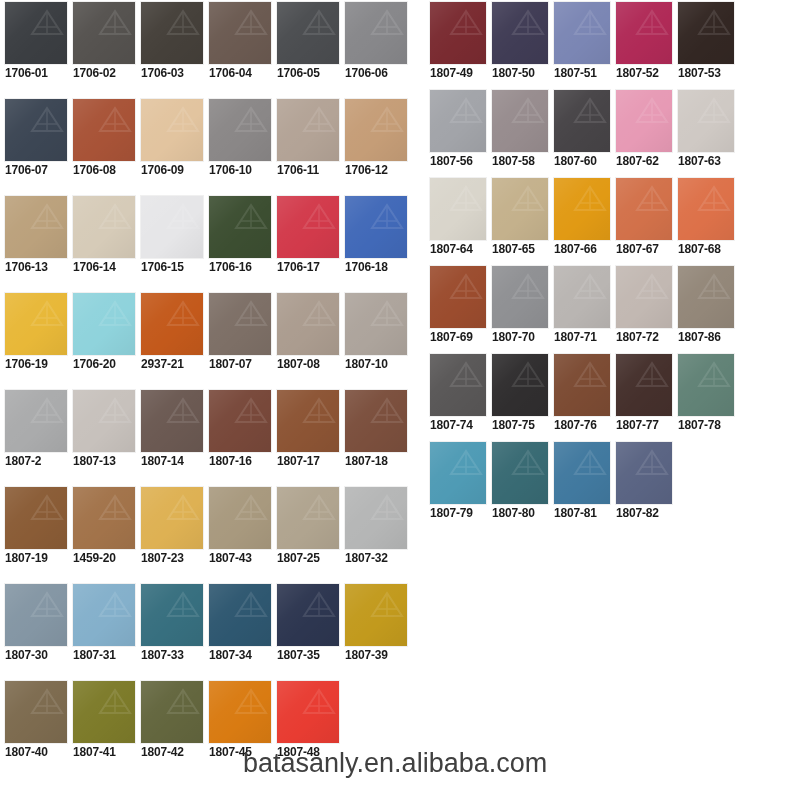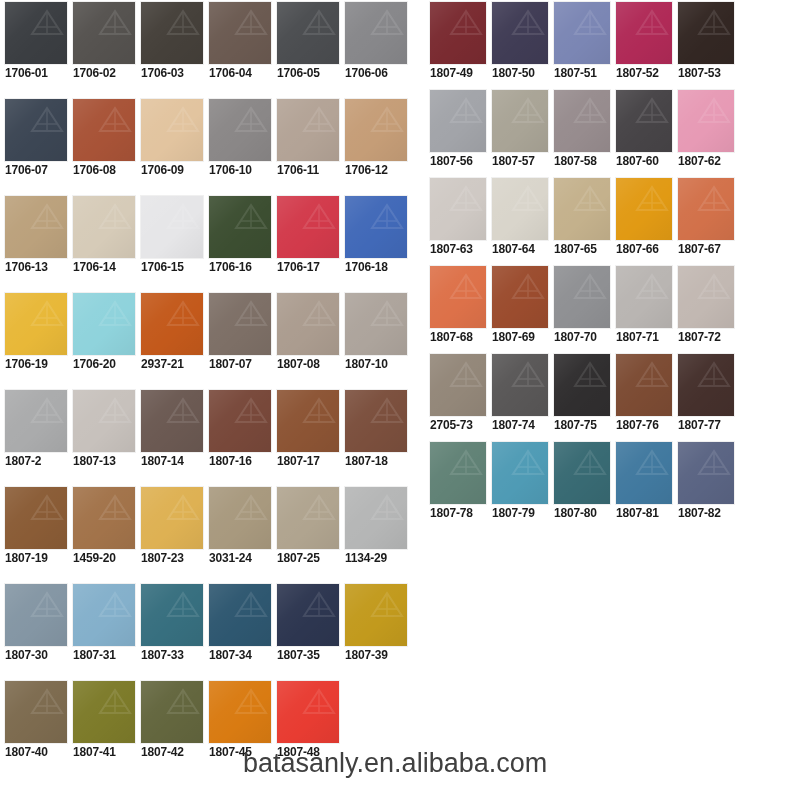--- a/index.html
+++ b/index.html
@@ -502,21 +502,21 @@
       <div class="swatch-cell">
         <div class="chip" style="background: rgb(168, 153, 126);">
           <div class="chip-wm">
             <svg viewBox="0 0 34 30" xmlns="http://www.w3.org/2000/svg">
               <path d="M2 26 L17 3 L32 26 Z" fill="none" stroke="#ffffff" stroke-width="2"></path>
               <path d="M17 3 L17 26" fill="none" stroke="#ffffff" stroke-width="1.5"></path>
               <path d="M7 19 L27 19" fill="none" stroke="#ffffff" stroke-width="1.5"></path>
             </svg>
           </div>
         </div>
-        <div class="chip-label">3031-24</div>
+        <div class="chip-label">1807-43</div>
       </div>
       <div class="swatch-cell">
         <div class="chip" style="background: rgb(176, 164, 143);">
           <div class="chip-wm">
             <svg viewBox="0 0 34 30" xmlns="http://www.w3.org/2000/svg">
               <path d="M2 26 L17 3 L32 26 Z" fill="none" stroke="#ffffff" stroke-width="2"></path>
               <path d="M17 3 L17 26" fill="none" stroke="#ffffff" stroke-width="1.5"></path>
               <path d="M7 19 L27 19" fill="none" stroke="#ffffff" stroke-width="1.5"></path>
             </svg>
           </div>
@@ -526,21 +526,21 @@
       <div class="swatch-cell">
         <div class="chip" style="background: rgb(181, 182, 182);">
           <div class="chip-wm">
             <svg viewBox="0 0 34 30" xmlns="http://www.w3.org/2000/svg">
               <path d="M2 26 L17 3 L32 26 Z" fill="none" stroke="#ffffff" stroke-width="2"></path>
               <path d="M17 3 L17 26" fill="none" stroke="#ffffff" stroke-width="1.5"></path>
               <path d="M7 19 L27 19" fill="none" stroke="#ffffff" stroke-width="1.5"></path>
             </svg>
           </div>
         </div>
-        <div class="chip-label">1134-29</div>
+        <div class="chip-label">1807-32</div>
       </div>
       <div class="swatch-cell">
         <div class="chip" style="background: rgb(132, 150, 164);">
           <div class="chip-wm">
             <svg viewBox="0 0 34 30" xmlns="http://www.w3.org/2000/svg">
               <path d="M2 26 L17 3 L32 26 Z" fill="none" stroke="#ffffff" stroke-width="2"></path>
               <path d="M17 3 L17 26" fill="none" stroke="#ffffff" stroke-width="1.5"></path>
               <path d="M7 19 L27 19" fill="none" stroke="#ffffff" stroke-width="1.5"></path>
             </svg>
           </div>
@@ -736,32 +736,20 @@
             <svg viewBox="0 0 34 30" xmlns="http://www.w3.org/2000/svg">
               <path d="M2 26 L17 3 L32 26 Z" fill="none" stroke="#ffffff" stroke-width="2"></path>
               <path d="M17 3 L17 26" fill="none" stroke="#ffffff" stroke-width="1.5"></path>
               <path d="M7 19 L27 19" fill="none" stroke="#ffffff" stroke-width="1.5"></path>
             </svg>
           </div>
         </div>
         <div class="chip-label">1807-56</div>
       </div>
       <div class="swatch-cell">
-        <div class="chip" style="background: rgb(169, 164, 150);">
-          <div class="chip-wm">
-            <svg viewBox="0 0 34 30" xmlns="http://www.w3.org/2000/svg">
-              <path d="M2 26 L17 3 L32 26 Z" fill="none" stroke="#ffffff" stroke-width="2"></path>
-              <path d="M17 3 L17 26" fill="none" stroke="#ffffff" stroke-width="1.5"></path>
-              <path d="M7 19 L27 19" fill="none" stroke="#ffffff" stroke-width="1.5"></path>
-            </svg>
-          </div>
-        </div>
-        <div class="chip-label">1807-57</div>
-      </div>
-      <div class="swatch-cell">
         <div class="chip" style="background: rgb(151, 140, 142);">
           <div class="chip-wm">
             <svg viewBox="0 0 34 30" xmlns="http://www.w3.org/2000/svg">
               <path d="M2 26 L17 3 L32 26 Z" fill="none" stroke="#ffffff" stroke-width="2"></path>
               <path d="M17 3 L17 26" fill="none" stroke="#ffffff" stroke-width="1.5"></path>
               <path d="M7 19 L27 19" fill="none" stroke="#ffffff" stroke-width="1.5"></path>
             </svg>
           </div>
         </div>
         <div class="chip-label">1807-58</div>
@@ -913,21 +901,21 @@
       <div class="swatch-cell">
         <div class="chip" style="background: rgb(147, 135, 121);">
           <div class="chip-wm">
             <svg viewBox="0 0 34 30" xmlns="http://www.w3.org/2000/svg">
               <path d="M2 26 L17 3 L32 26 Z" fill="none" stroke="#ffffff" stroke-width="2"></path>
               <path d="M17 3 L17 26" fill="none" stroke="#ffffff" stroke-width="1.5"></path>
               <path d="M7 19 L27 19" fill="none" stroke="#ffffff" stroke-width="1.5"></path>
             </svg>
           </div>
         </div>
-        <div class="chip-label">2705-73</div>
+        <div class="chip-label">1807-86</div>
       </div>
       <div class="swatch-cell">
         <div class="chip" style="background: rgb(89, 87, 87);">
           <div class="chip-wm">
             <svg viewBox="0 0 34 30" xmlns="http://www.w3.org/2000/svg">
               <path d="M2 26 L17 3 L32 26 Z" fill="none" stroke="#ffffff" stroke-width="2"></path>
               <path d="M17 3 L17 26" fill="none" stroke="#ffffff" stroke-width="1.5"></path>
               <path d="M7 19 L27 19" fill="none" stroke="#ffffff" stroke-width="1.5"></path>
             </svg>
           </div>

